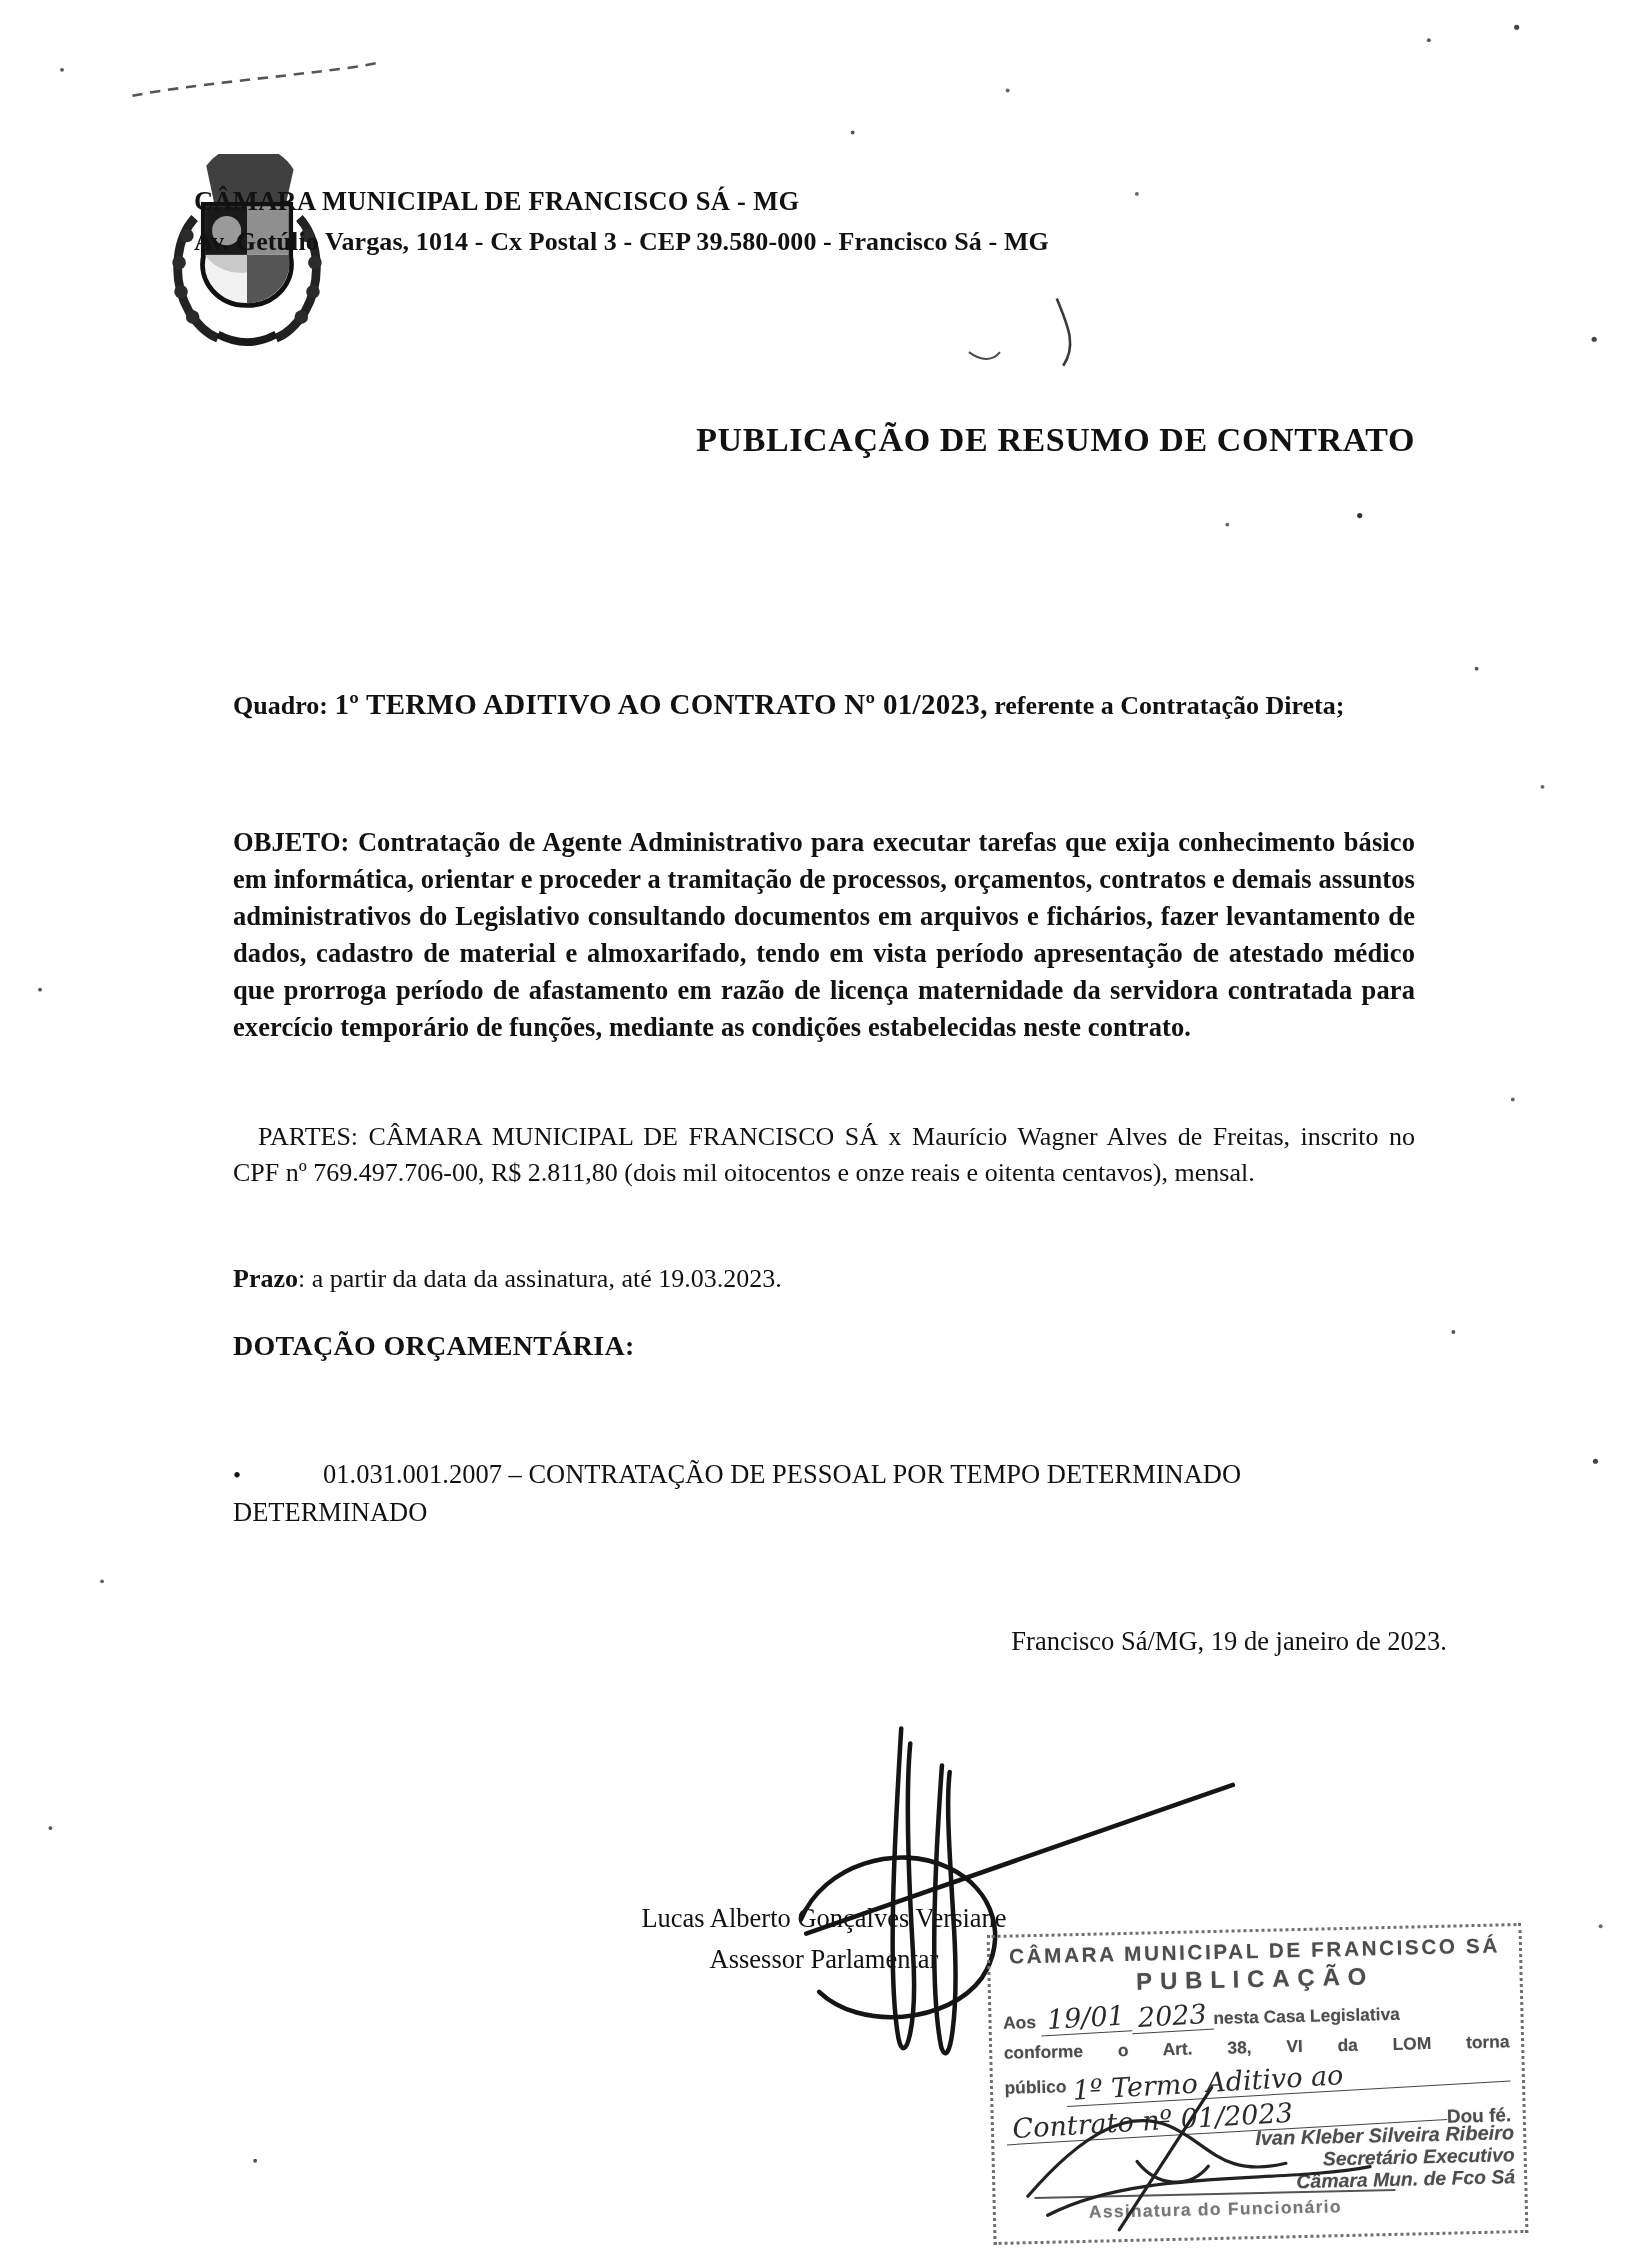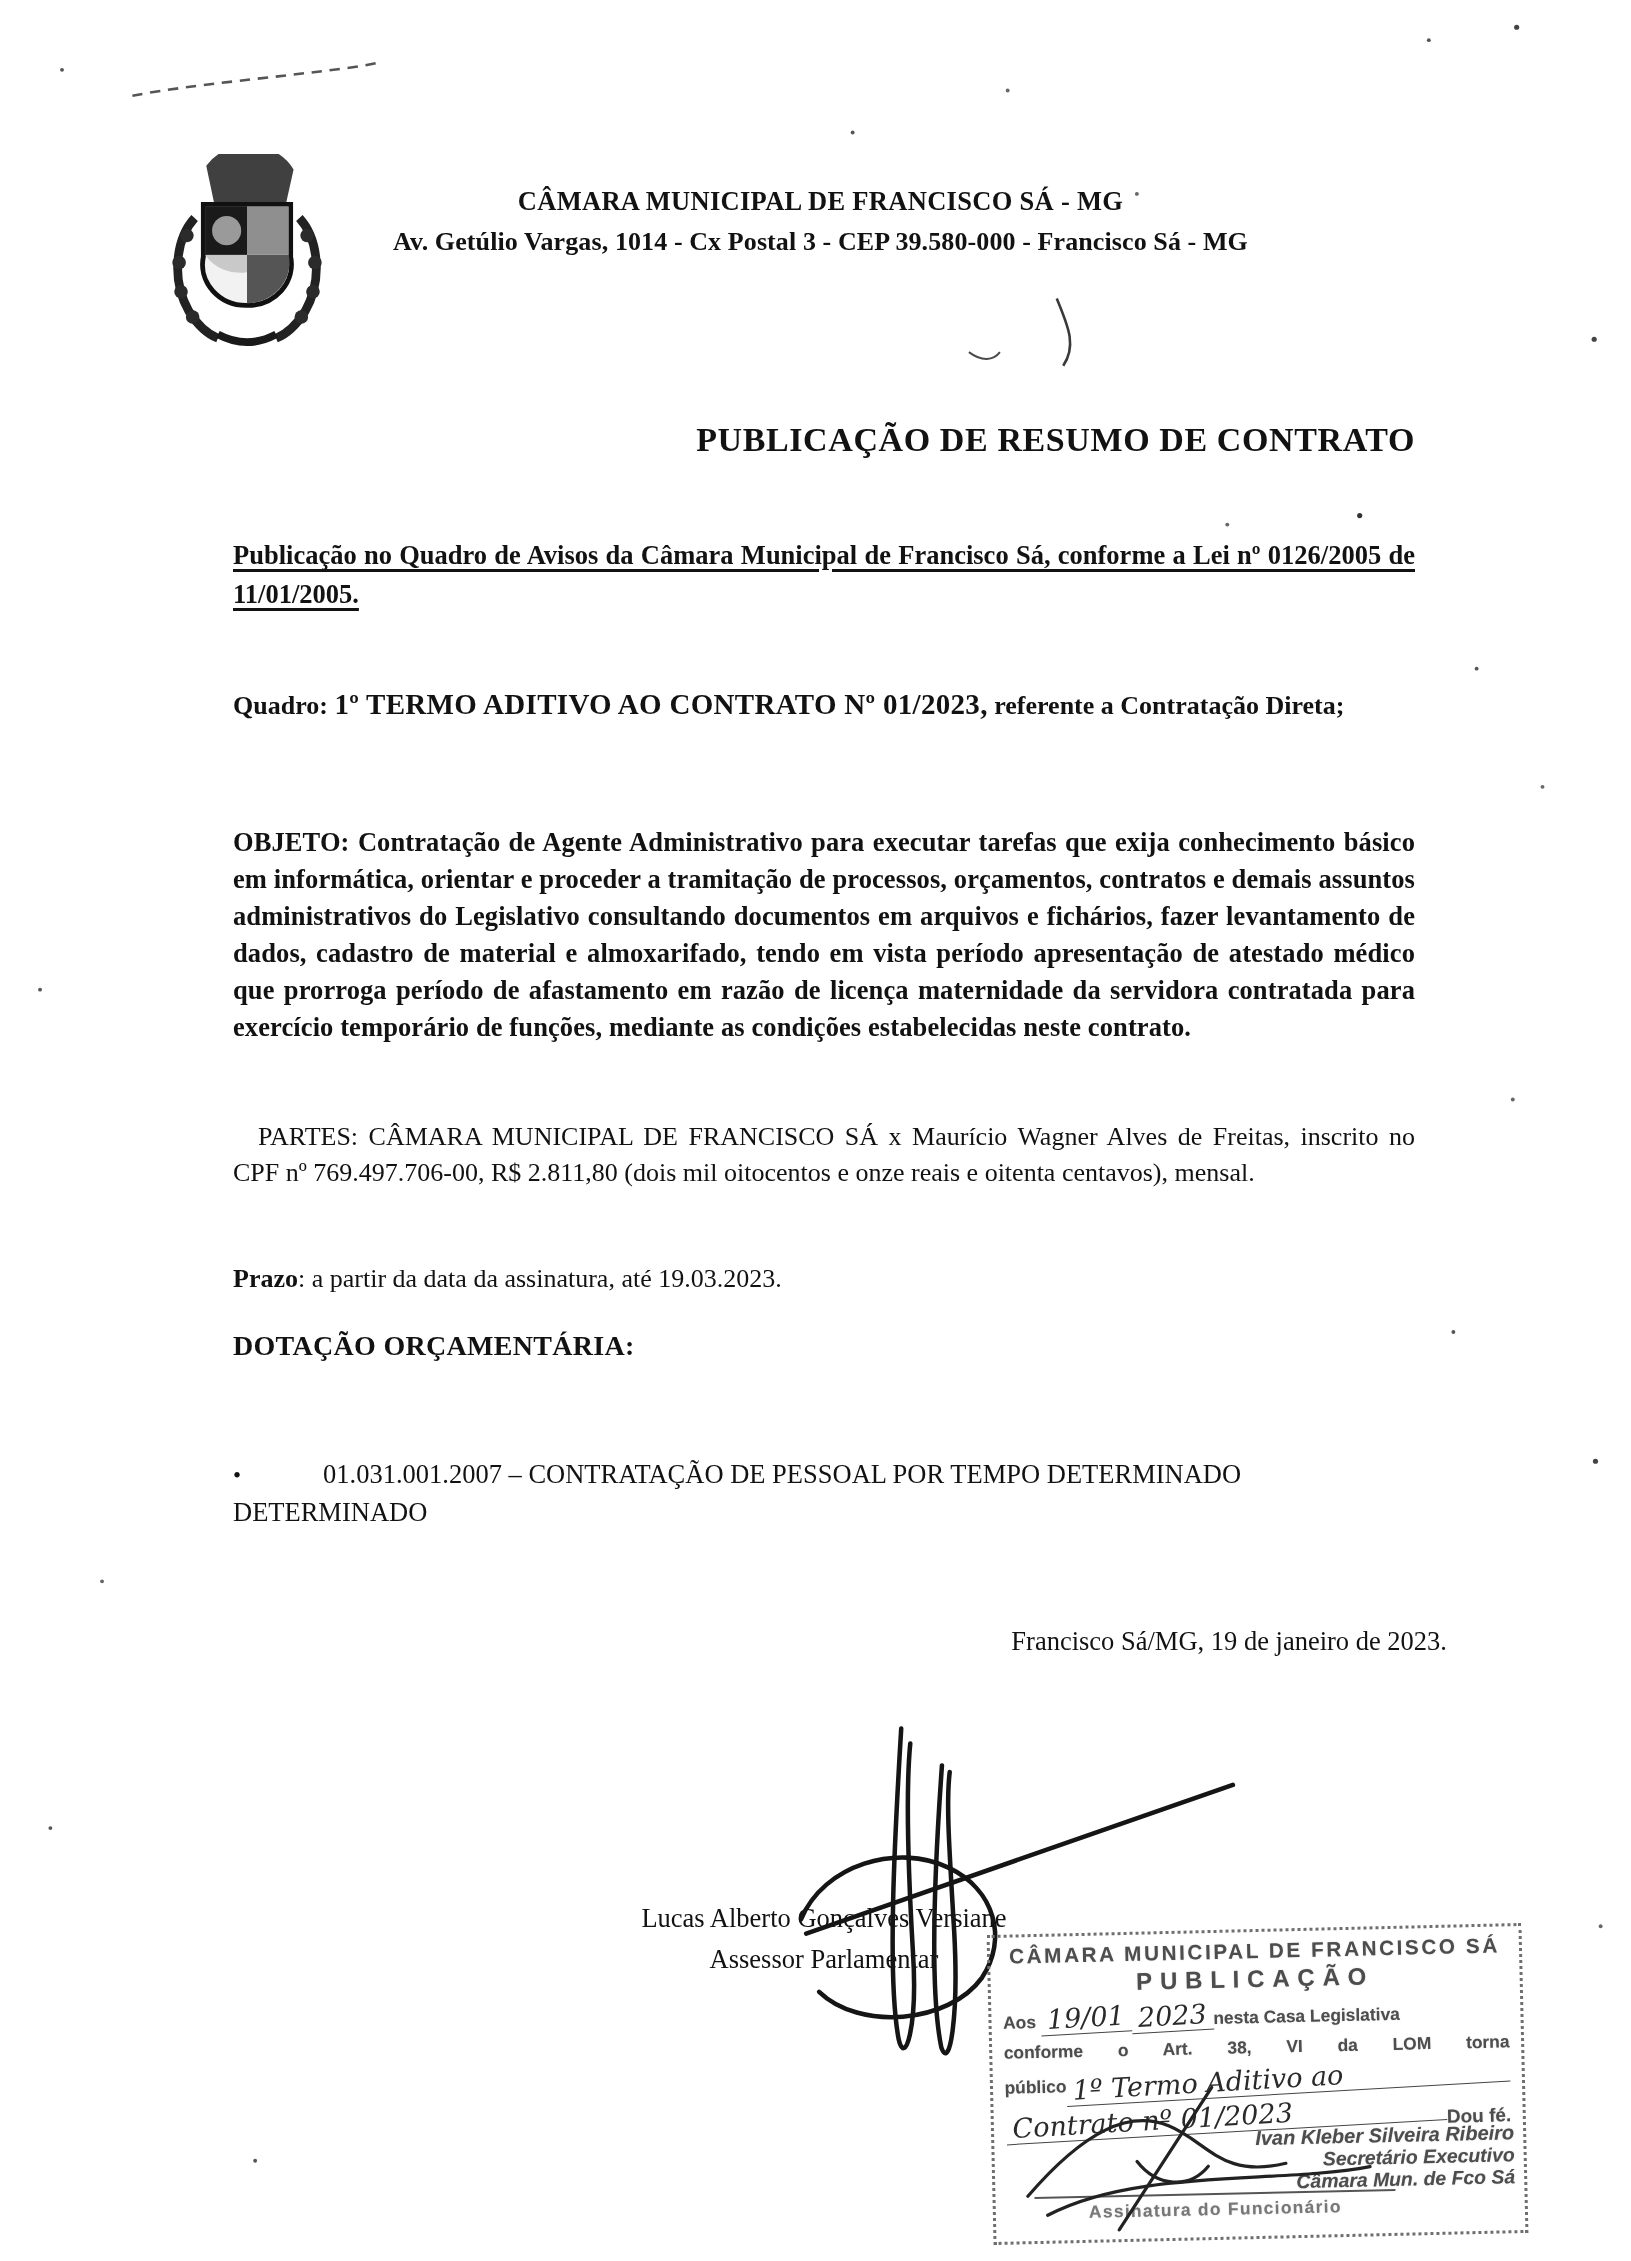--- a/index.html
+++ b/index.html
@@ -8,21 +8,21 @@
     position:relative;
     width:1631px;height:2261px;
     background:#ffffff;
     font-family:"Liberation Serif", serif;
     color:#121212;
     overflow:hidden;
   }
   .abs{position:absolute;}
   
   .crest{left:150px;top:154px;width:194px;height:194px;}
-  .header-text{left:194px;top:186px;width:1253px;text-align:center;font-weight:700;}
+  .header-text{left:194px;top:186px;width:1253px;font-weight:700;}
   .header-org{font-size:26.5px;letter-spacing:0.3px;}
   .header-address{font-size:26px;margin-top:10.3px;letter-spacing:0.1px;}
   
   .doc-title{left:233px;top:421px;width:1182px;text-align:right;
     font-size:34px;font-weight:700;letter-spacing:0.6px;}
   
   .para{left:233px;width:1182px;font-size:26px;line-height:37px;
     text-align:justify;text-justify:inter-word;}
   .notice{top:536px;font-weight:700;font-size:26.5px;line-height:39px;
     text-decoration:underline;text-decoration-thickness:2.6px;text-underline-offset:5.2px;}
@@ -123,21 +123,20 @@
     <path d="M70,186 q30,16 60,0" stroke="#1a1a1a" stroke-width="8" fill="none"></path>
   </svg>
 
   <div class="abs header-text">
     <div class="header-org">CÂMARA MUNICIPAL DE FRANCISCO SÁ - MG</div>
     <div class="header-address">Av. Getúlio Vargas, 1014 - Cx Postal 3 - CEP 39.580-000 - Francisco Sá - MG</div>
   </div>
 
   <div class="abs doc-title">PUBLICAÇÃO DE RESUMO DE CONTRATO</div>
 
-  <div class="abs para notice">Publicação no Quadro de Avisos da Câmara Municipal de Francisco Sá, conforme a Lei nº 0126/2005 de 11/01/2005.</div>
 
   <div class="abs para subject">
     <span>Quadro:</span>
     <span class="big">1º TERMO ADITIVO AO CONTRATO Nº 01/2023,</span>
     <span>referente a Contratação Direta;</span>
   </div>
 
   <div class="abs para objeto">
     <span>OBJETO:</span>
     <span>Contratação de Agente Administrativo para executar tarefas que exija conhecimento básico em informática, orientar e proceder a tramitação de processos, orçamentos, contratos e demais assuntos administrativos do Legislativo consultando documentos em arquivos e fichários, fazer levantamento de dados, cadastro de material e almoxarifado, tendo em vista período apresentação de atestado médico que prorroga período de afastamento em razão de licença maternidade da servidora contratada para exercício temporário de funções, mediante as condições estabelecidas neste contrato.</span>

